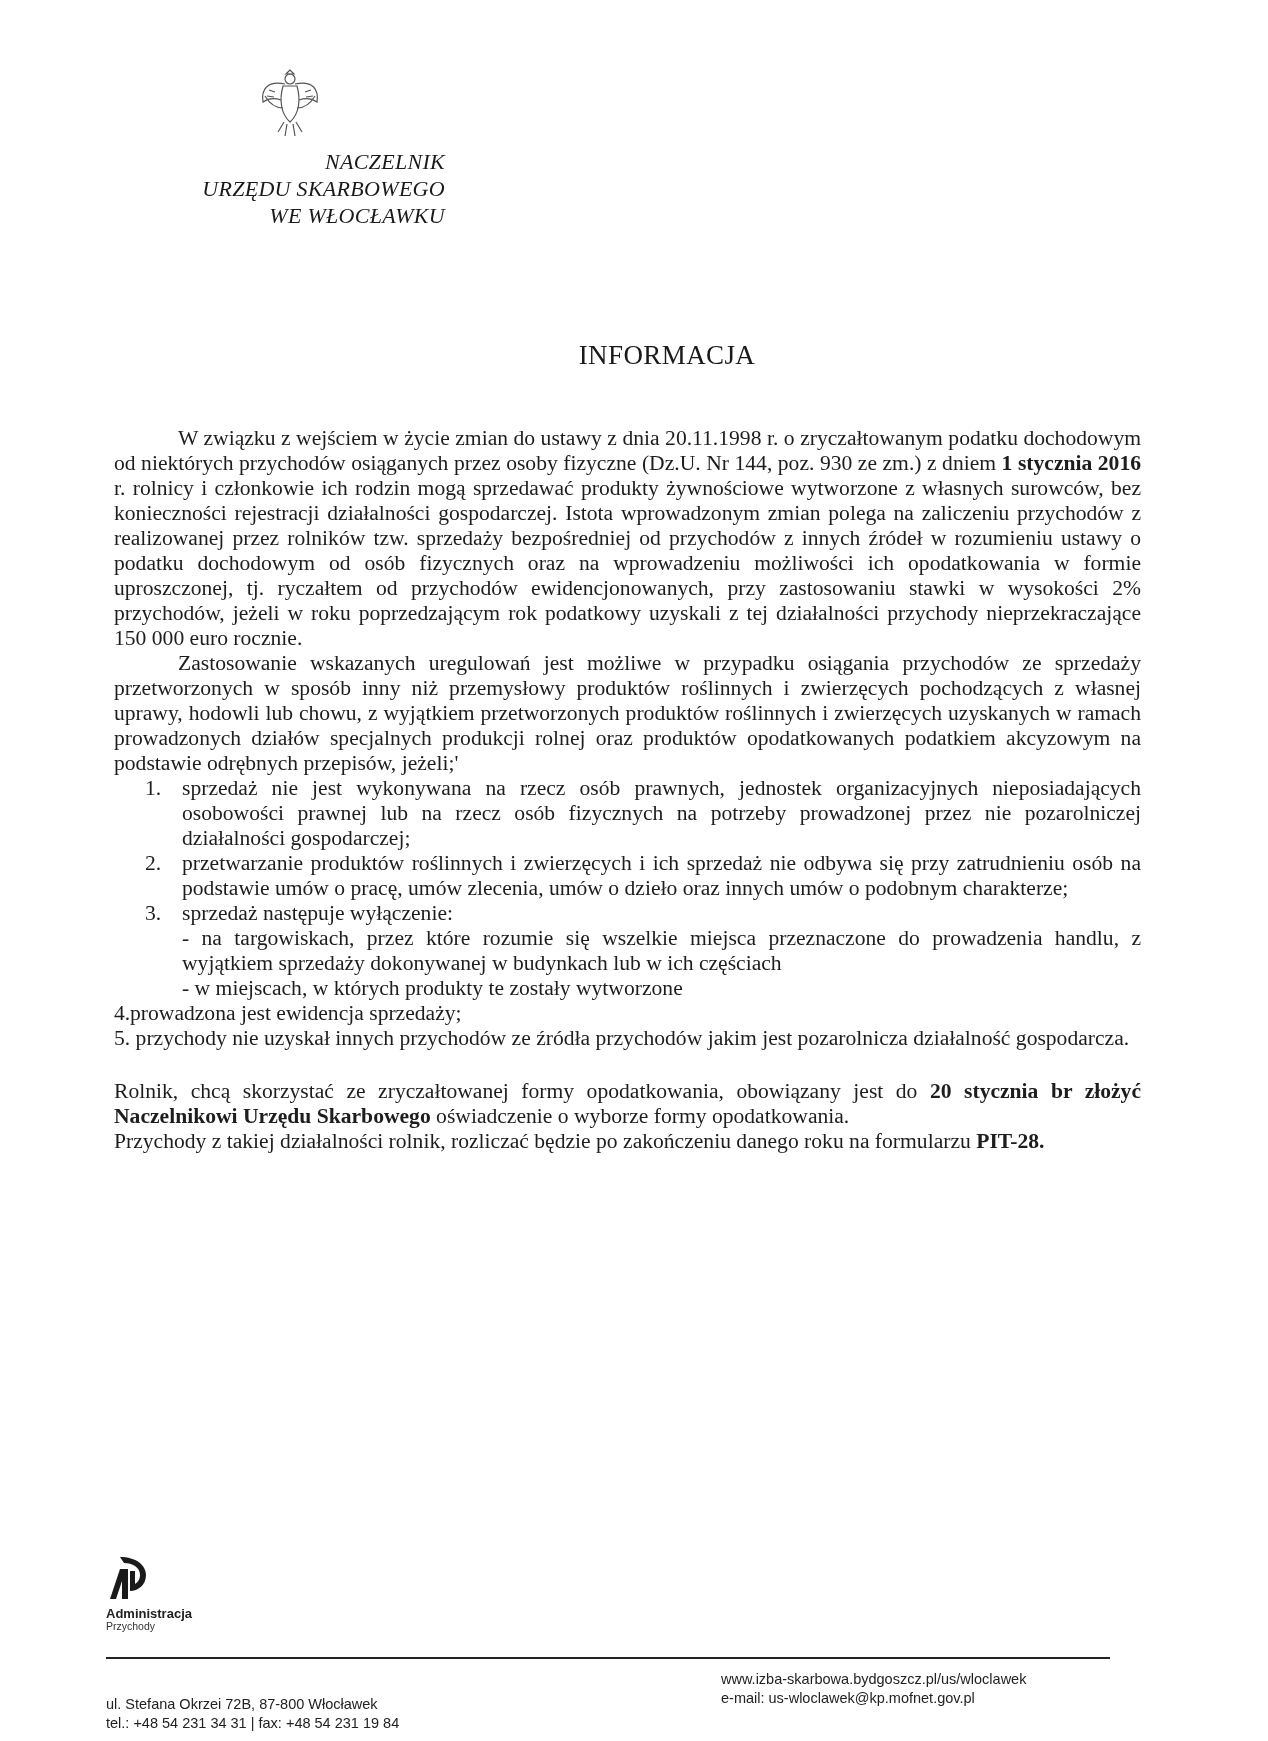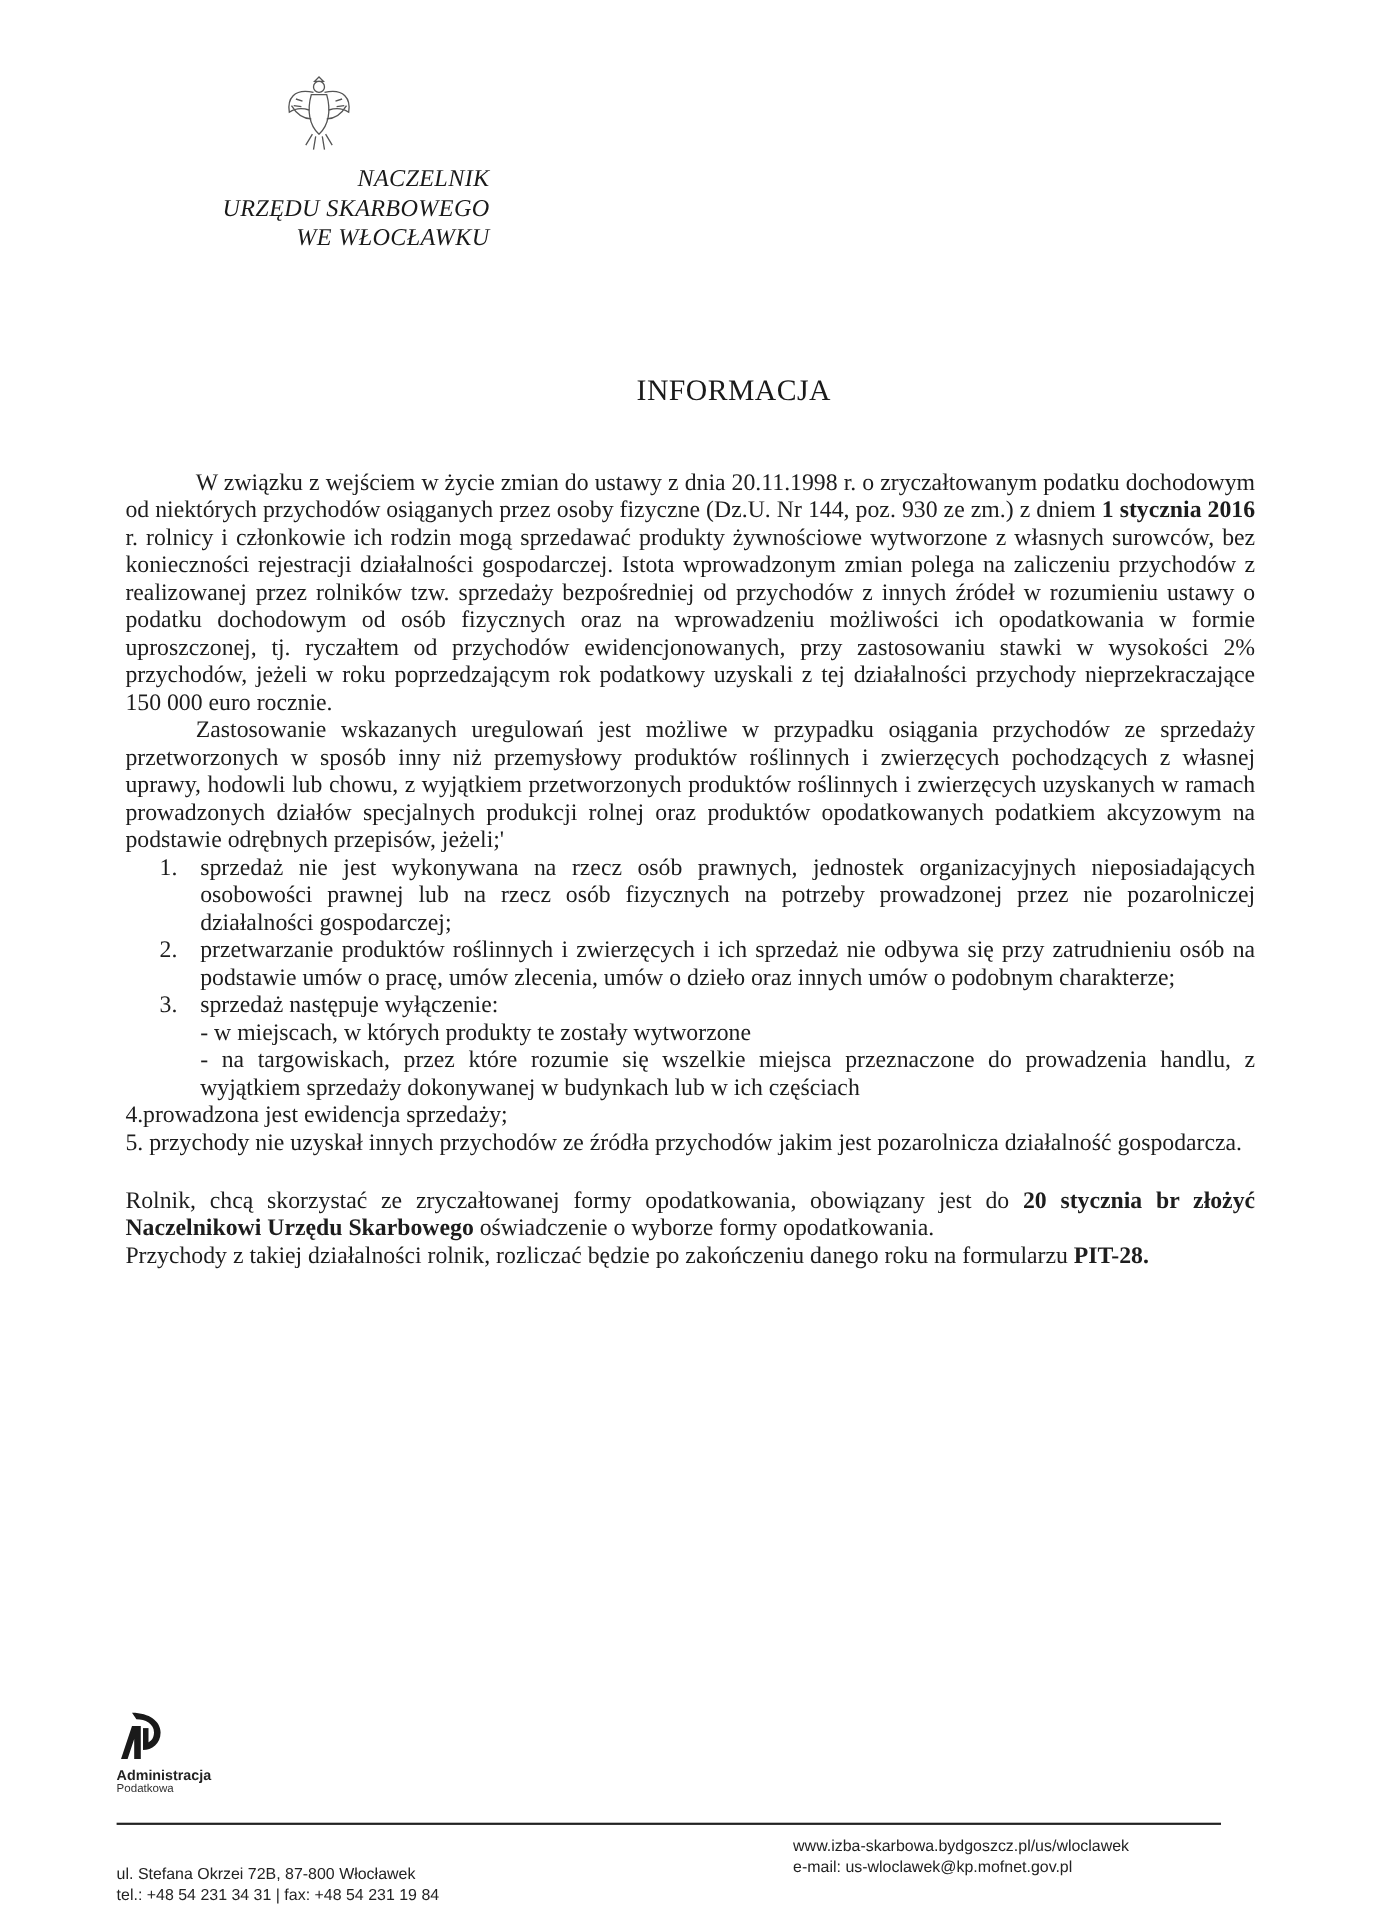--- a/index.html
+++ b/index.html
@@ -87,42 +87,42 @@
     <span>sprzedaż nie jest wykonywana na rzecz osób prawnych, jednostek organizacyjnych nieposiadających osobowości prawnej lub na rzecz osób fizycznych na potrzeby prowadzonej przez nie pozarolniczej działalności gospodarczej;</span>
   </div>
   <div class="list-item">
     <span class="list-num">2.</span>
     <span>przetwarzanie produktów roślinnych i zwierzęcych i ich sprzedaż nie odbywa się przy zatrudnieniu osób na podstawie umów o pracę, umów zlecenia, umów o dzieło oraz innych umów o podobnym charakterze;</span>
   </div>
   <div class="list-item">
     <span class="list-num">3.</span>
     <span>sprzedaż następuje wyłączenie:</span>
   </div>
+  <div class="dash-item">- na targowiskach, przez które rozumie się wszelkie miejsca przeznaczone do prowadzenia handlu, z wyjątkiem sprzedaży dokonywanej w budynkach lub w ich częściach</div>
   <div class="dash-item">- w miejscach, w których produkty te zostały wytworzone</div>
-  <div class="dash-item">- na targowiskach, przez które rozumie się wszelkie miejsca przeznaczone do prowadzenia handlu, z wyjątkiem sprzedaży dokonywanej w budynkach lub w ich częściach</div>
   <div class="list-item-low">
     <span class="list-num">4.</span>
     <span>prowadzona jest ewidencja sprzedaży;</span>
   </div>
   <p><span>5.</span> <span>przychody nie uzyskał innych przychodów ze źródła przychodów jakim jest pozarolnicza działalność gospodarcza.</span></p>
 
   <div class="gap"></div>
 
   <p><span>Rolnik, chcą skorzystać ze zryczałtowanej formy opodatkowania, obowiązany jest do </span><b>20 stycznia br złożyć Naczelnikowi Urzędu Skarbowego</b><span> oświadczenie o wyborze formy opodatkowania.</span></p>
   <p style="text-align: justify;"><span>Przychody z takiej działalności rolnik, rozliczać będzie po zakończeniu danego roku na formularzu </span><b>PIT-28.</b></p>
 </div>
 
 <div class="logo-block">
   <svg class="logo-mark" viewBox="0 0 42 44">
     <path d="M14 2 C30 2 40 10 40 20 C40 30 32 36 24 36 L24 30 C30 30 34 26 34 20 C34 12 26 8 18 8 Z" fill="#1a1a1a"></path>
     <path d="M4 44 L14 14 L22 14 L22 44 L16 44 L16 26 L10 44 Z" fill="#1a1a1a"></path>
     <rect x="24" y="16" width="5" height="16" fill="#1a1a1a"></rect>
   </svg>
   <div class="logo-line1">Administracja</div>
-  <div class="logo-line2">Podatkowa</div>
+  <div class="logo-line2">Przychody</div>
 </div>
 
 <div class="footer-rule"></div>
 
 <div class="footer">
   <div class="footer-left">
     <div>ul. Stefana Okrzei 72B, 87-800 Włocławek</div>
     <div>tel.: +48 54 231 34 31  |  fax: +48 54 231 19 84</div>
   </div>
   <div class="footer-right">

